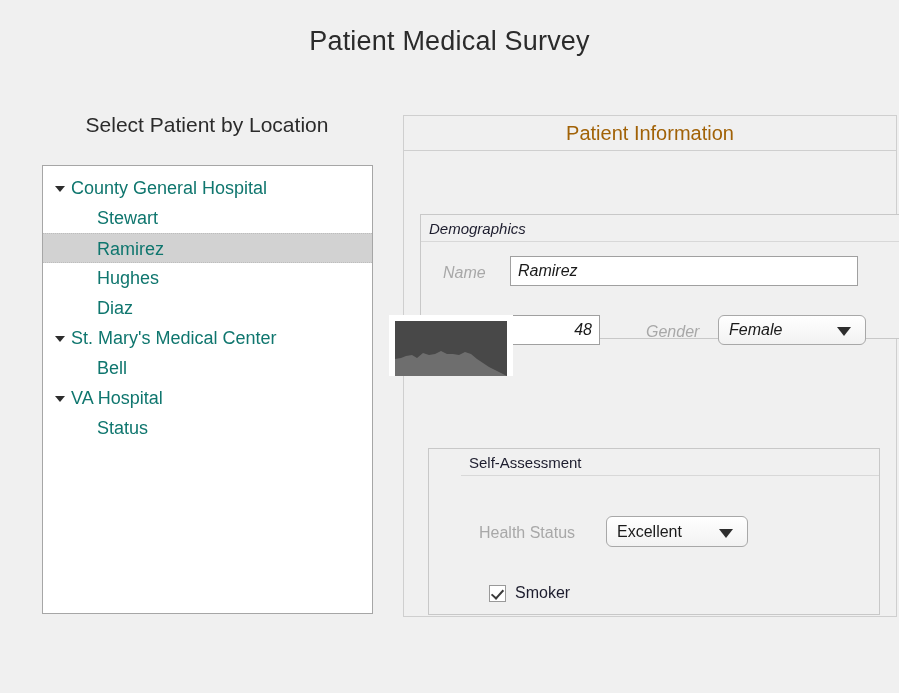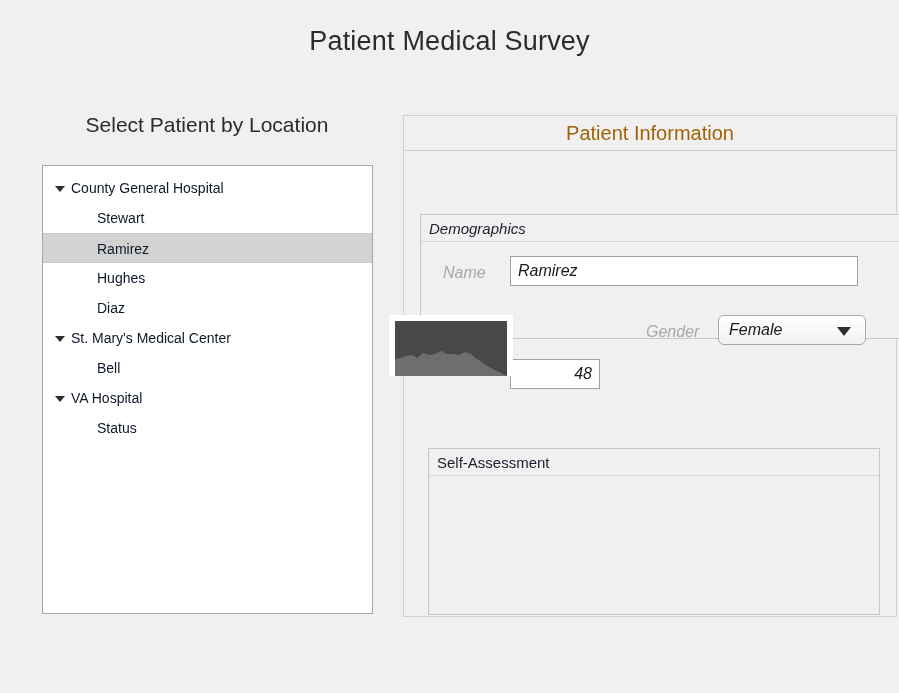--- a/index.html
+++ b/index.html
@@ -49,22 +49,22 @@
     border: 1px solid #a6a6a6;
     box-sizing: border-box;
     overflow: hidden;
   }
   .tree-inner {
     padding-top: 7px;
   }
   .tree-row {
     height: 30px;
     line-height: 30px;
-    font-size: 14px;
-    color: #0f172a;
+    font-size: 18px;
+    color: #0f766e;
     white-space: nowrap;
     position: relative;
     box-sizing: border-box;
   }
   .tree-row.group {
     padding-left: 28px;
   }
   .tree-row.child {
     padding-left: 54px;
   }
@@ -122,20 +122,21 @@
     top: 63px;
     width: 532px;
     height: 125px;
     font-style: italic;
   }
   #self-assessment-group {
     left: 24px;
     top: 297px;
     width: 452px;
     height: 167px;
+    padding-left: 32px;
   }
   .group-title {
     height: 27px;
     line-height: 27px;
     padding-left: 8px;
     font-size: 15px;
     color: #1d1d2e;
     border-bottom: 1px solid #d8d8d8;
     box-sizing: border-box;
   }
@@ -159,21 +160,20 @@
     box-sizing: border-box;
     font-size: 16px;
     color: #1a1a1a;
     line-height: 28px;
     padding: 0 7px;
     white-space: nowrap;
     overflow: hidden;
   }
   .text-input.right {
     text-align: right;
-    margin-top: 44px;
   }
 
   .combo {
     position: absolute;
     box-sizing: border-box;
     border: 1px solid #a8a8a8;
     border-radius: 6px;
     background: linear-gradient(#ffffff, #f2f2f2);
     font-size: 16px;
     color: #1a1a1a;
@@ -326,20 +326,34 @@
         <div class="combo" style="left:297px; top:73px; width:148px; height:30px; line-height:28px;">
           <span>Female</span>
           <span class="combo-arrow"></span>
         </div>
 
       </div>
     </div>
 
     <div class="groupbox" id="self-assessment-group">
       <div class="group-title">Self-Assessment</div>
+      <div class="group-body">
+
+        <div class="field-label" style="left:18px; top:48px;">Health Status</div>
+        <div class="combo" style="left:145px; top:40px; width:142px; height:31px; line-height:29px;">
+          <span>Excellent</span>
+          <span class="combo-arrow"></span>
+        </div>
+
+        <div class="checkrow" style="left:28px; top:108px;">
+          <span class="checkbox"></span>
+          <span class="check-label">Smoker</span>
+        </div>
+
+      </div>
     </div>
 
   </div>
 </div>
 
 <div class="overlay-thumb">
   <div class="thumb-inner">
     <svg width="112" height="55" viewBox="0 0 112 55" preserveAspectRatio="none">
       <path d="M0,38 L6,37 L11,35 L17,34 L22,37 L28,32 L34,34 L40,33 L46,30 L52,33 L58,33 L64,34 L70,31 L76,33 L82,38 L88,42 L94,46 L100,49 L106,52 L112,55 L112,55 L0,55 Z" fill="#6e6e6e"></path>
     </svg>

